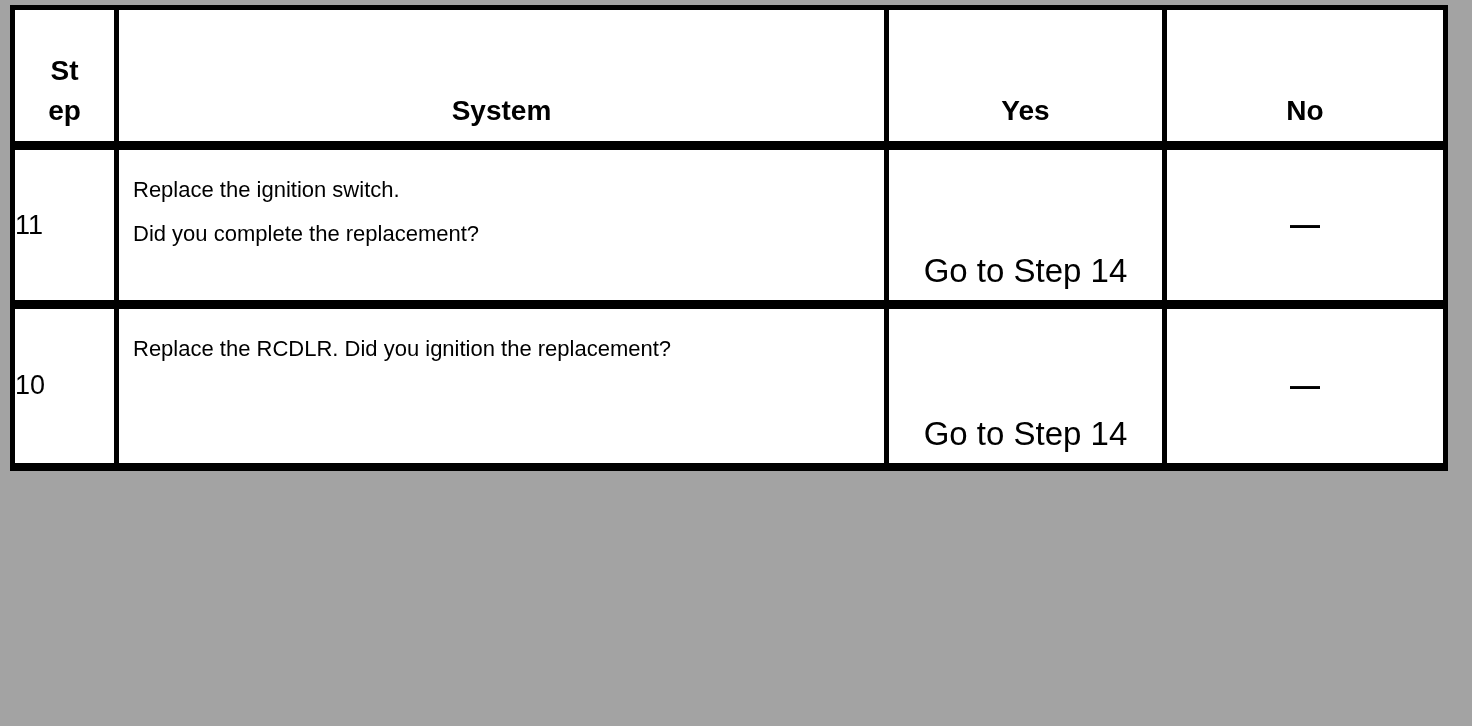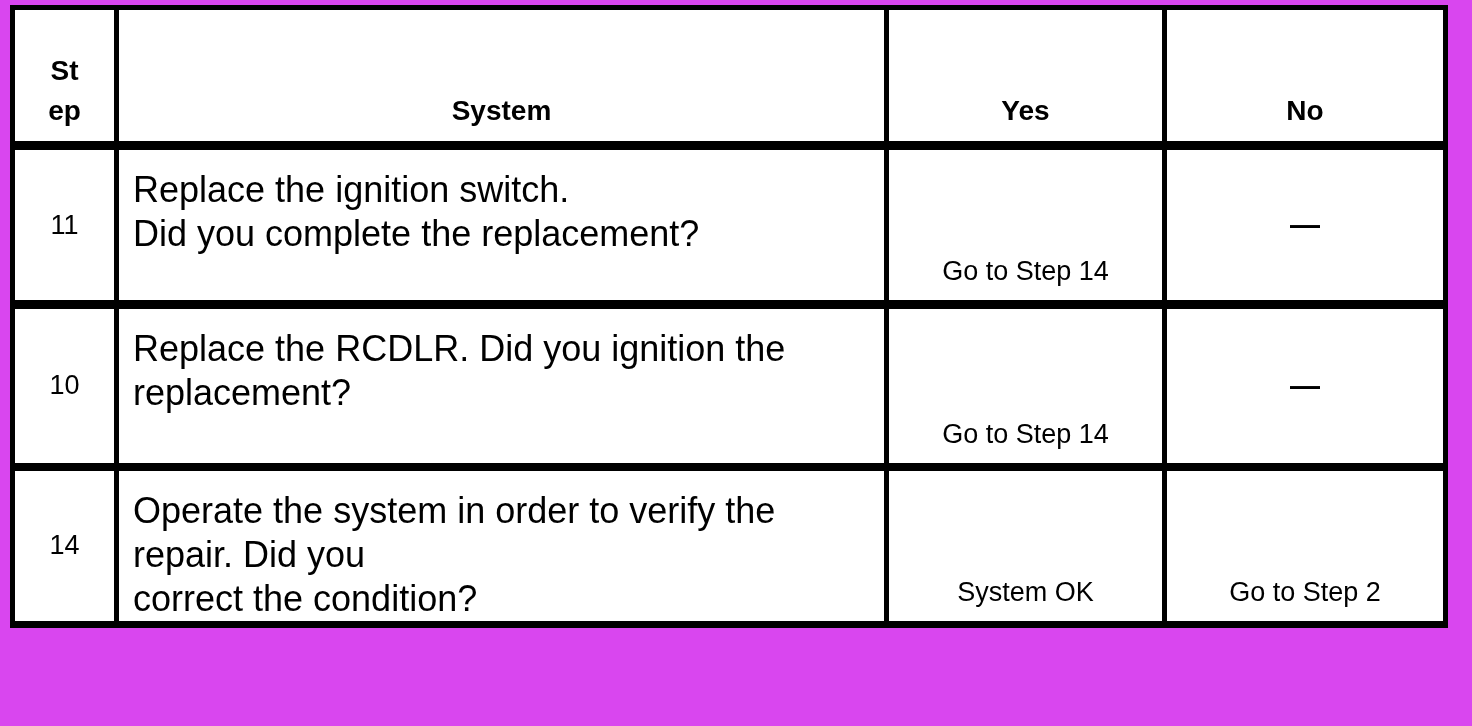--- a/index.html
+++ b/index.html
@@ -6,21 +6,21 @@
   html, body {
     width: 1472px; height: 726px;
     background: #ffffff;
     font-family: "Liberation Sans", sans-serif;
     color: #000000;
   }
   .page {
     position: relative;
     width: 1472px; height: 726px;
     overflow: hidden;
-    background: #d946ef;
+    background: #a3a3a3;
   }
   table.diag {
     position: absolute;
     left: 10px; top: 5px;
     width: 1433px;
     border-collapse: collapse;
     table-layout: fixed;
   }
   .col-step   { width: 104px; }
   .col-action { width: 770px; }
@@ -49,37 +49,36 @@
   tr.r11 { height: 159px; }
   tr.r12 { height: 162px; }
   tr.r13 { height: 121px; }
   tr.r14 { height: 113px; }
   tr.r11 td { border-bottom-width: 9px; }
   tr.r12 td { border-bottom-width: 8px; }
   tr.r13 td { border-bottom-width: 8px; }
   tr.r14 td { border-bottom-width: 7px; }
 
   td.step {
-    text-align: center;
     vertical-align: middle;
     font-size: 27px;
   }
   td.action {
     text-align: left;
     vertical-align: top;
     padding: 18px 8px 0 14px;
-    font-size: 36px;
+    font-size: 22px;
     line-height: 44px;
     white-space: pre-line;
   }
   td.result {
     text-align: center;
     vertical-align: bottom;
     padding-bottom: 12px;
-    font-size: 27px;
+    font-size: 33px;
     line-height: 34px;
   }
   td.result.mid {
     vertical-align: middle;
     padding-bottom: 0;
   }
   td.result.dash {
     font-weight: bold;
     font-size: 30px;
   }
@@ -109,22 +108,15 @@
 Did you complete the replacement?</td>
       <td class="result">Go to Step 14</td>
       <td class="result mid dash">—</td>
     </tr>
     <tr class="r12">
       <td class="step">10</td>
       <td class="action">Replace the RCDLR. Did you ignition the replacement?</td>
       <td class="result">Go to Step 14</td>
       <td class="result mid dash">—</td>
     </tr>
-    <tr class="r14">
-      <td class="step">14</td>
-      <td class="action">Operate the system in order to verify the repair. Did you
-correct the condition?</td>
-      <td class="result">System OK</td>
-      <td class="result">Go to Step 2</td>
-    </tr>
   </tbody>
     </table>
 </div>
 
 </body></html>

